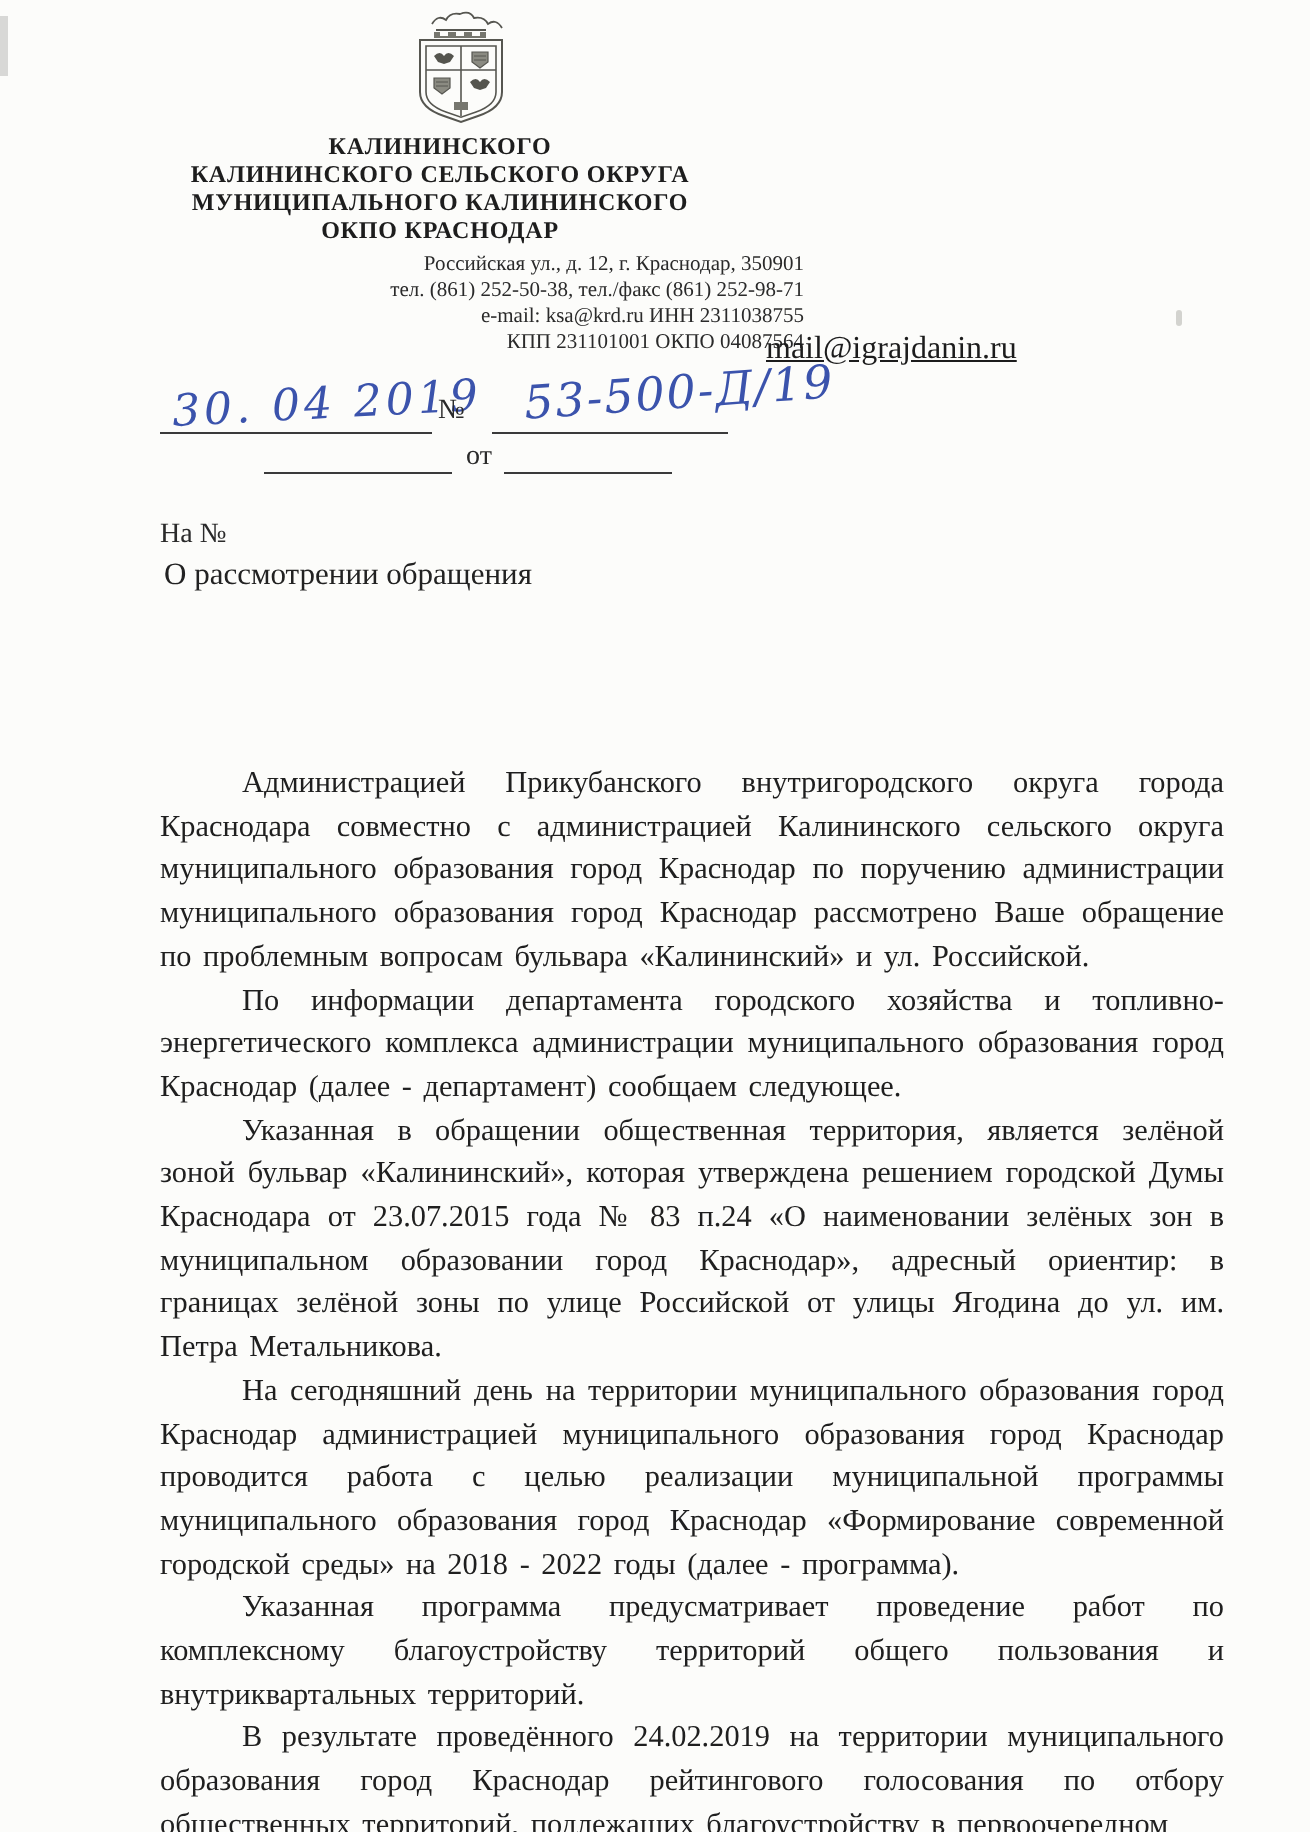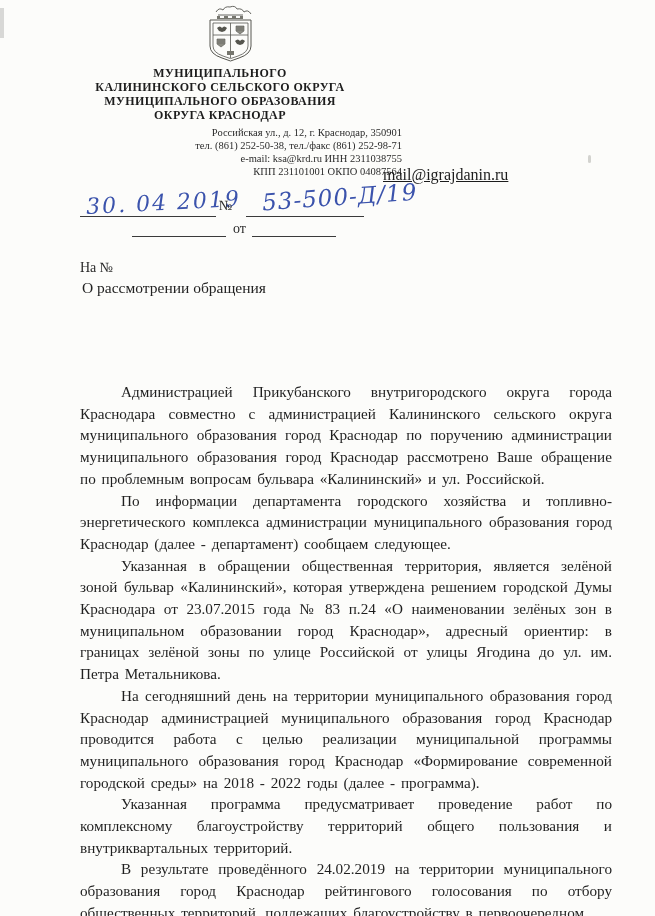--- a/index.html
+++ b/index.html
@@ -138,24 +138,24 @@
         <path d="M22 37 h6 M22 39 h6" stroke-width="0.5"></path>
 
         <path d="M39 37 q3 -3 5 0 q2 -3 5 0 l-2 3 l-3 1 l-3 -1 z" fill="#55554e" stroke="none"></path>
 
         <path d="M31 47 h7 v4 h-7 z" fill="#76766e" stroke="none"></path>
       </g>
     </svg>
   </div>
 
   <div class="org-block">
-    <div class="org-line">МУНИЦИПАЛЬНОГО</div>
+    <div class="org-line">КАЛИНИНСКОГО</div>
     <div class="org-line">КАЛИНИНСКОГО СЕЛЬСКОГО ОКРУГА</div>
-    <div class="org-line">МУНИЦИПАЛЬНОГО ОБРАЗОВАНИЯ</div>
-    <div class="org-line">ОКРУГА КРАСНОДАР</div>
+    <div class="org-line">МУНИЦИПАЛЬНОГО КАЛИНИНСКОГО</div>
+    <div class="org-line">ОКПО КРАСНОДАР</div>
   </div>
 
   <div class="addr-block">
     <div class="addr-line">Российская ул., д. 12, г. Краснодар, 350901</div>
     <div class="addr-line">тел. (861) 252-50-38, тел./факс (861) 252-98-71</div>
     <div class="addr-line">e-mail: ksa@krd.ru ИНН 2311038755</div>
     <div class="addr-line">КПП 231101001 ОКПО 04087564</div>
   </div>
 
   <div class="email">mail@igrajdanin.ru</div>

